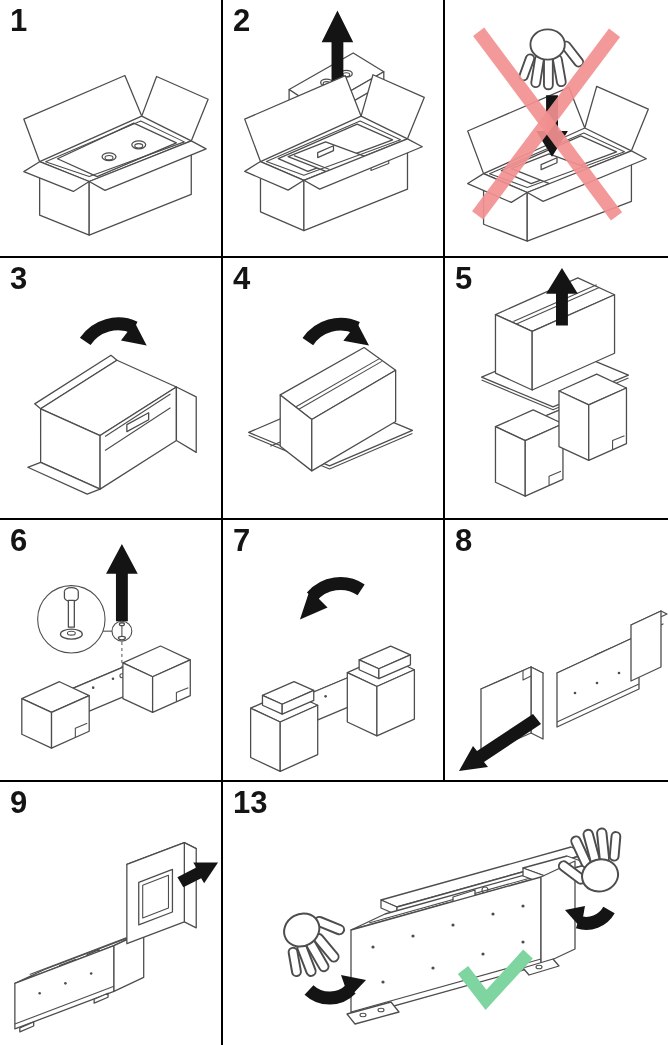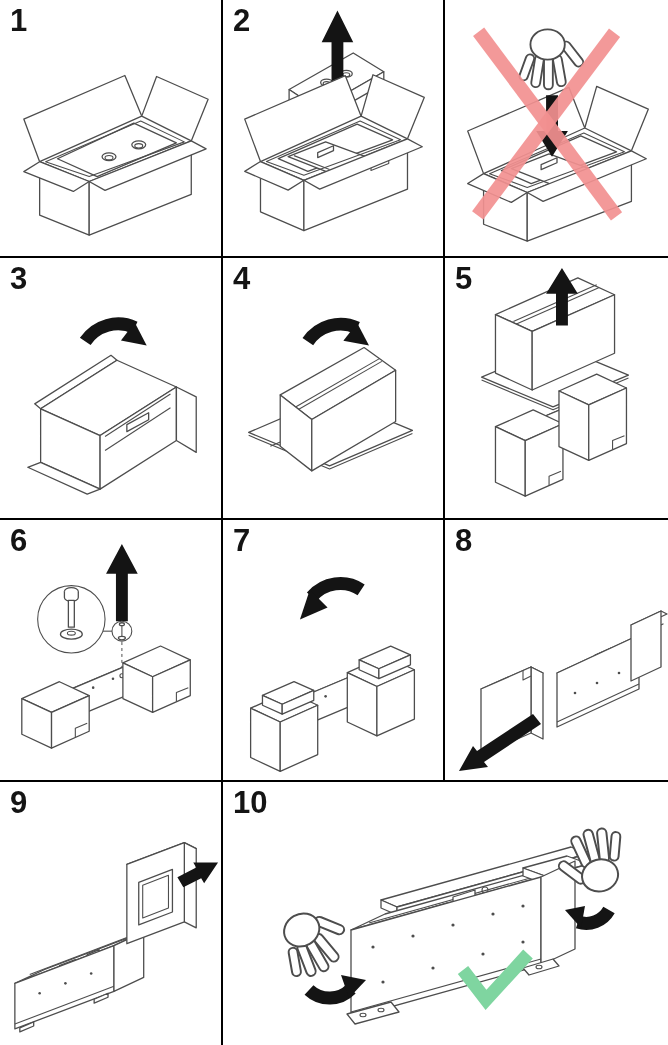--- a/index.html
+++ b/index.html
@@ -317,21 +317,21 @@
       <path class="ln" d="M186,60 L198,66 L198,146 L186,140 Z"></path>
       <path class="ln" d="M128,82 L186,60 L186,140 L128,162 Z"></path>
       <path class="ln" d="M140,100 L174,87 L174,130 L140,143 Z"></path>
       <path class="lnf" d="M144,103 L170,93 L170,126 L144,136 Z"></path>
 
       <polygon class="solid" points="179,95 198,85 195,80 220,80 206,101 203,96 185,105"></polygon>
     </svg>
   </div>
 
   <div class="cell span2">
-    <span class="num">10</span>
+    <span class="num">13</span>
     <svg class="art" viewBox="0 0 445 263">
 
       <path class="ln" d="M158,118 L348,65 L364,72 L174,125 Z"></path>
       <path class="ln" d="M158,118 L174,125 L174,133 L158,126 Z"></path>
       <path class="ln" d="M174,125 L364,72 L364,80 L174,133 Z"></path>
 
       <path class="ln" d="M128,148 L318,95 L352,79 L162,132 Z"></path>
       <path class="lnf" d="M140,146 L330,93"></path>
       <path class="lnf" d="M146,141 L336,88"></path>
       <path class="ln" d="M200,128 L224,121 L224,131 L200,138 Z"></path>

